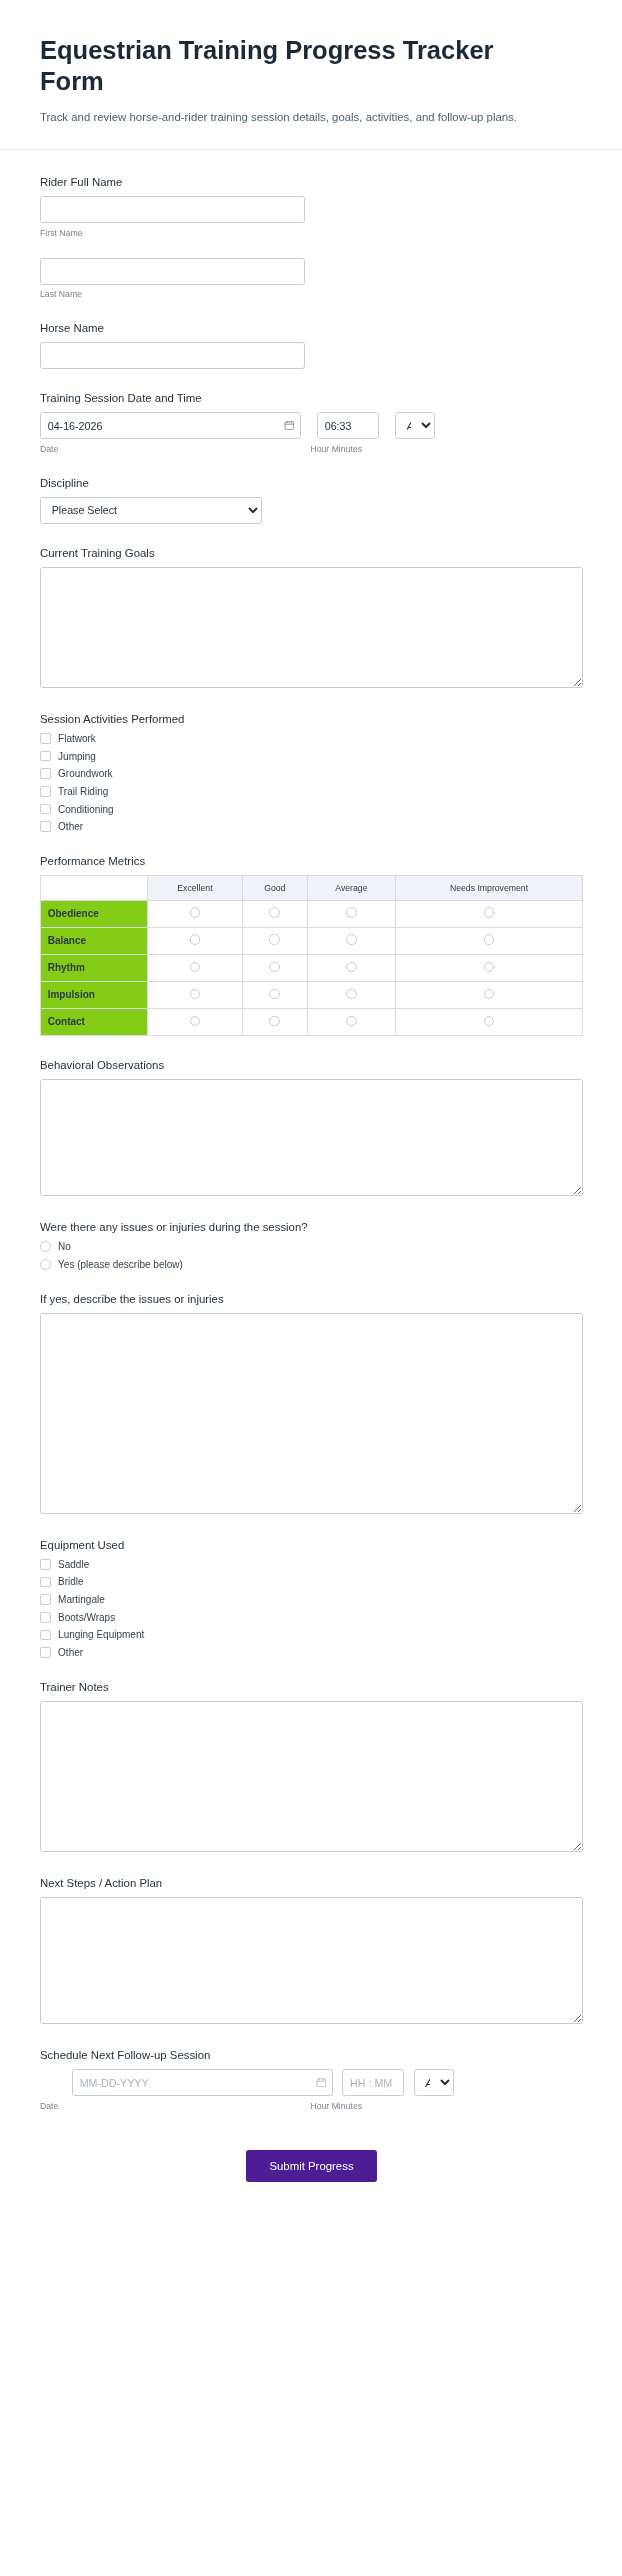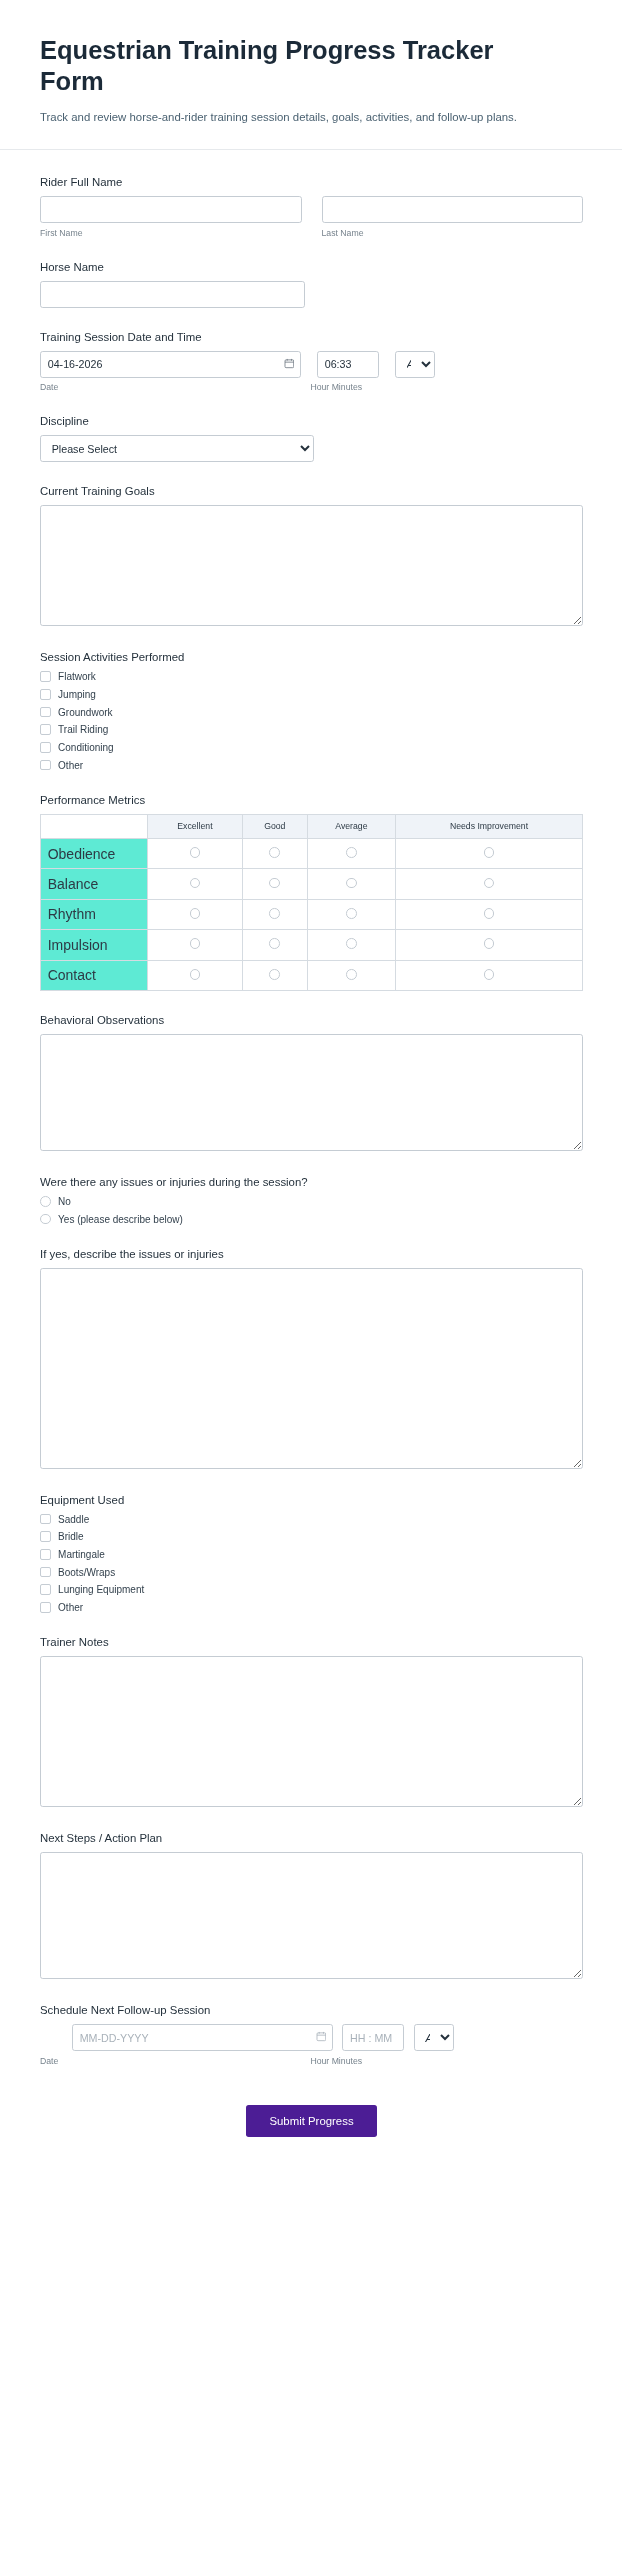--- a/index.html
+++ b/index.html
@@ -63,20 +63,21 @@
     border-radius: 2.7px;
     background: #ffffff;
     height: 27px;
     padding: 4px 6.7px;
     outline: none;
   }
   input.txt::placeholder { color: #a9b2ba; }
   .row-2 {
     display: flex;
     gap: 20px;
+    flex-direction: column;
   }
   .name-col { width: 265px; }
   .name-col input { width: 100%; }
   .horse-input { width: 265px; }
   .datetime-row {
     display: flex;
     align-items: flex-start;
     gap: 16px;
   }
   .date-wrap { position: relative; width: 261px; }
@@ -85,21 +86,21 @@
     position: absolute;
     right: 6.7px;
     top: 7.4px;
     width: 10.7px;
     height: 10.7px;
     pointer-events: none;
   }
   .time-input { width: 62px; text-align: left; }
   .ampm { width: 40px; font-style: italic; }
   .discipline-select {
-    width: 274px;
+    width: 222px;
     color: #9aa4ad;
   }
   textarea.ta {
     font-family: "Liberation Sans", sans-serif;
     font-size: 10.7px;
     color: #24313c;
     border: 0.7px solid #c5ccd3;
     border-radius: 2.7px;
     background: #ffffff;
     width: 543px;
@@ -155,26 +156,27 @@
     padding: 6.7px 4px;
     text-align: center;
   }
   .matrix th.corner {
     background: #ffffff;
     border-top: none;
     border-left: none;
     width: 107px;
   }
   .matrix td.rowhead {
-    background: #5eead4;
+    background: #84cc16;
     border: 0.7px solid #d5dbe1;
-    font-size: 14px;
+    font-size: 10px;
     color: #2d3a45;
     padding: 6.7px 6.7px;
     width: 107px;
+    font-weight: bold;
   }
   .matrix td.cell {
     border: 0.7px solid #d5dbe1;
     text-align: center;
     padding: 6.7px 0;
   }
   .matrix td.cell .radio { display: inline-block; }
   .followup-row {
     display: flex;
     align-items: flex-start;

